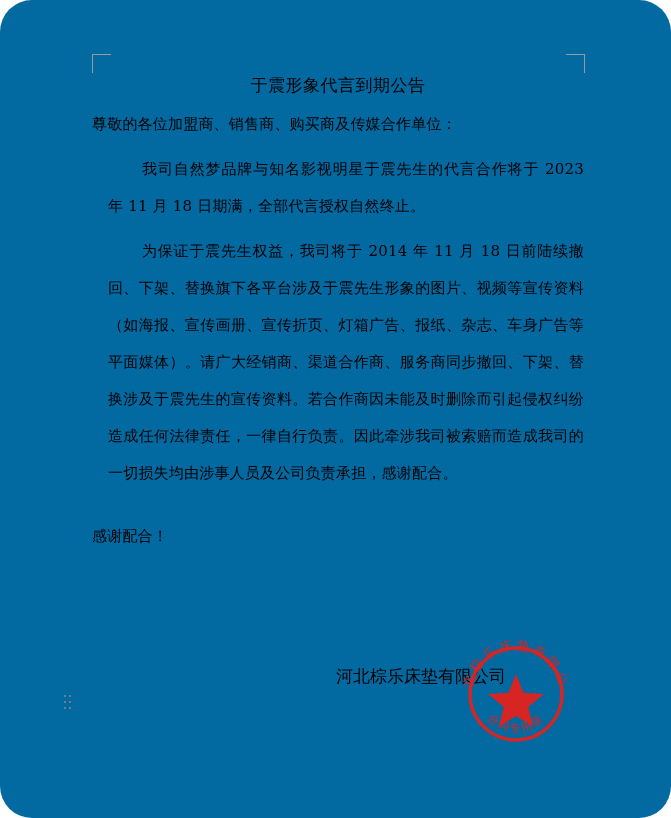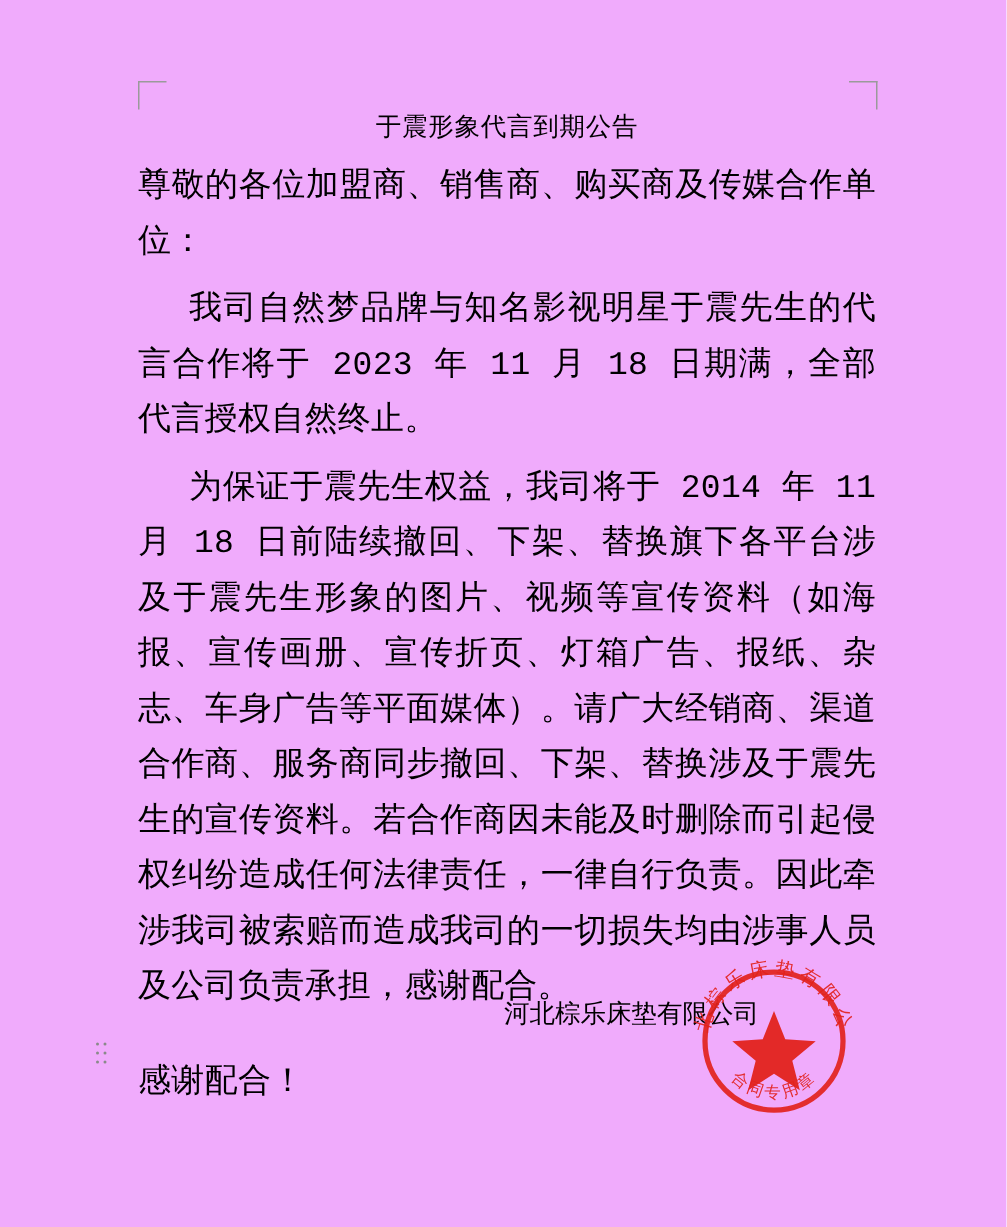--- a/index.html
+++ b/index.html
@@ -15,21 +15,22 @@
     color: #000000;
     overflow: hidden;
   }
 
   
   #page {
     position: absolute;
     left: 0; top: 0;
     width: 671px;
     height: 818px;
-    background: #f0abfc;
+    background: #0369a1;
+    border-radius: 32px;
   }
 
   
   .crop {
     position: absolute;
     width: 18px;
     height: 18px;
   }
   .crop.tl { left: 92px;  top: 54px;  border-left: 1px solid #9a9a9a; border-top: 1px solid #9a9a9a; }
   .crop.tr { left: 566px; top: 54px;  border-right: 1px solid #9a9a9a; border-top: 1px solid #9a9a9a; }
@@ -65,29 +66,28 @@
   .doc-title {
     text-align: center;
     font-size: 17px;
     line-height: 30px;
     letter-spacing: 0.5px;
     margin: 0 0 6px 0;
     font-weight: normal;
   }
 
   .para {
-    font-size: 22px;
+    font-size: 15px;
     line-height: 37px;
     text-align: justify;
     text-justify: inter-ideograph;
     margin: 0;
     letter-spacing: 0.2px;
-    font-family: Liberation Mono, monospace;
   }
-  .para.indent { text-indent: 34px; }
+  .para.indent { text-indent: 34px; margin-left: 16px; }
   .para.salutation { text-indent: 0; }
 
   .spacer-sm { height: 8px; }
   .spacer-md { height: 18px; }
 
   
   .sign-block {
     position: absolute;
     left: 92px;
     top: 658px;

